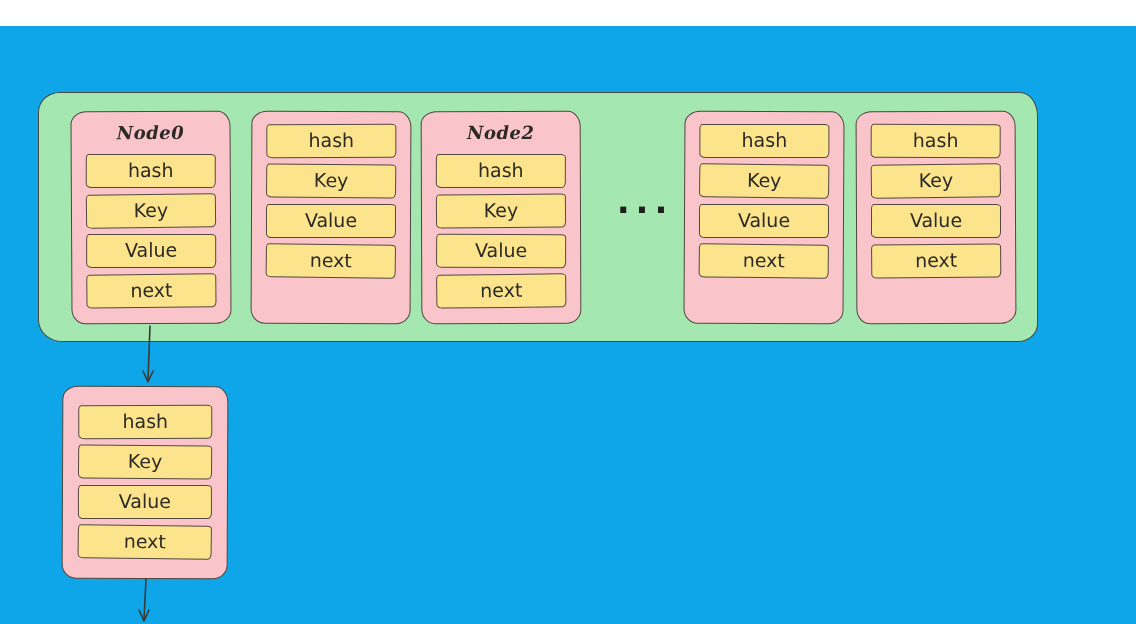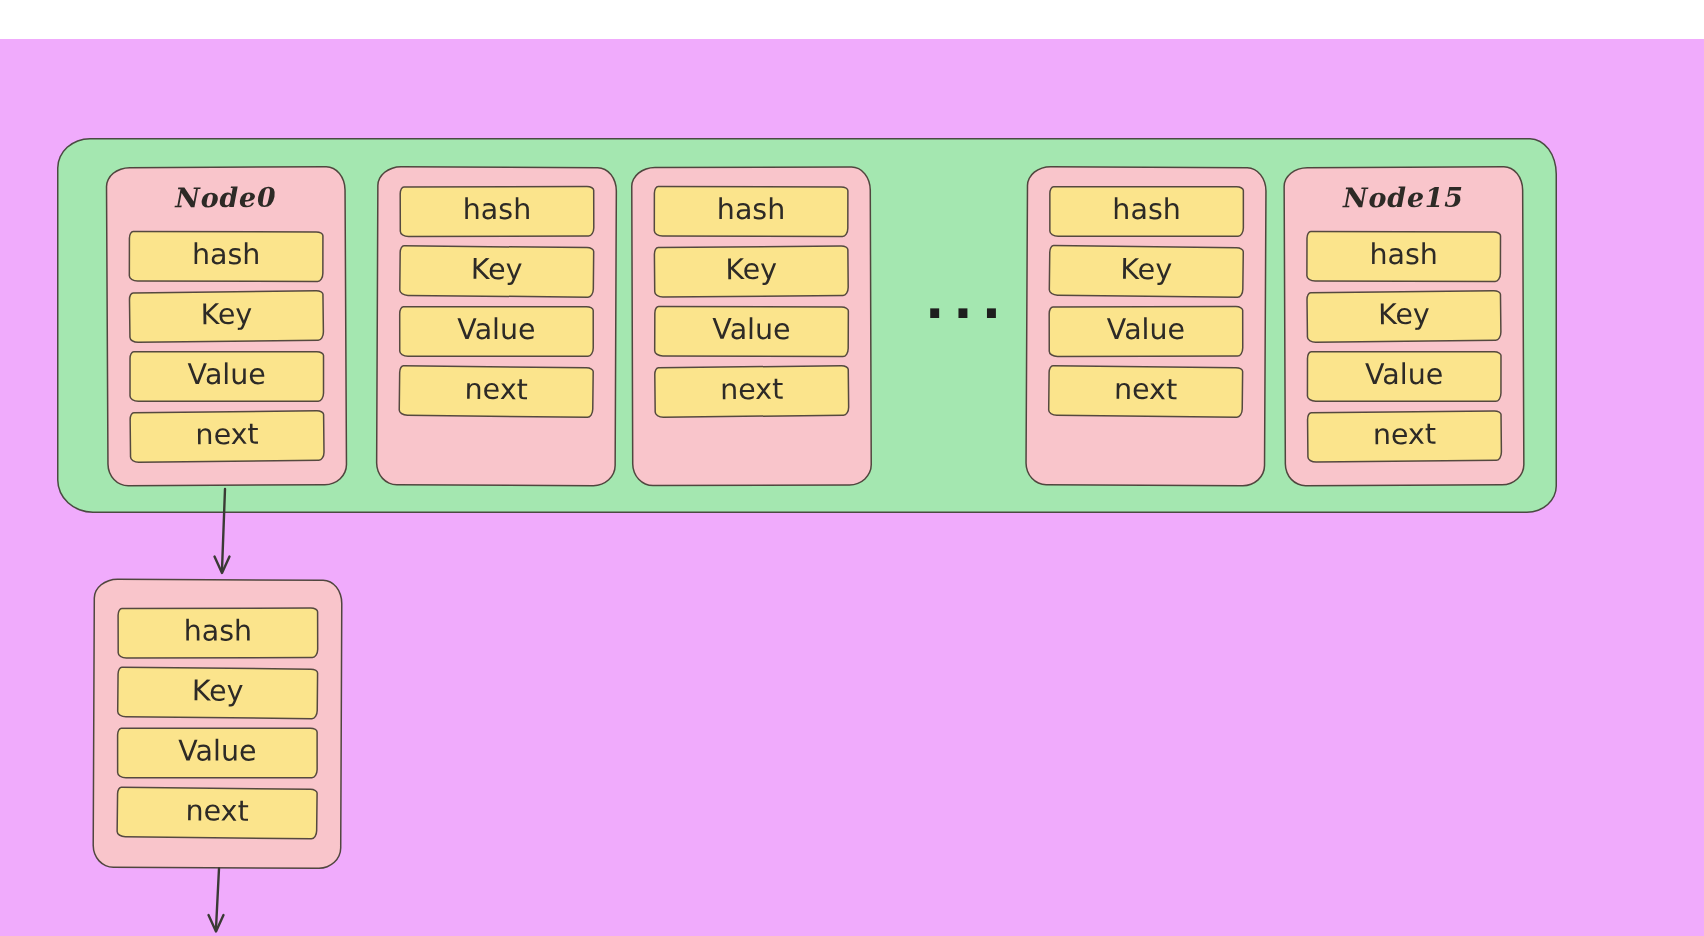--- a/index.html
+++ b/index.html
@@ -8,21 +8,21 @@
     width: 1136px;
     height: 624px;
     overflow: hidden;
     font-family: "DejaVu Sans", sans-serif;
   }
 
   .page {
     position: relative;
     width: 1136px;
     height: 624px;
-    background: #f0abfc;
+    background: #0ea5e9;
   }
 
   .top-strip {
     position: absolute;
     left: 0; top: 0;
     width: 1136px;
     height: 26px;
     background: #ffffff;
   }
 
@@ -146,37 +146,37 @@
     </div>
 
     <div class="node-card n1">
       <div class="field-row r1">hash</div>
       <div class="field-row r2">Key</div>
       <div class="field-row r3">Value</div>
       <div class="field-row r0">next</div>
     </div>
 
     <div class="node-card n2">
+      <div class="node-title">Node2</div>
       <div class="field-row r2">hash</div>
       <div class="field-row r3">Key</div>
       <div class="field-row r0">Value</div>
       <div class="field-row r1">next</div>
     </div>
 
     <div class="ellipsis">...</div>
 
     <div class="node-card n14">
       <div class="field-row r3">hash</div>
       <div class="field-row r0">Key</div>
       <div class="field-row r1">Value</div>
       <div class="field-row r2">next</div>
     </div>
 
     <div class="node-card n15">
-      <div class="node-title">Node15</div>
       <div class="field-row r0">hash</div>
       <div class="field-row r1">Key</div>
       <div class="field-row r2">Value</div>
       <div class="field-row r3">next</div>
     </div>
 
   </div>
 
   <svg class="arrow arrow-1" width="24" height="60" viewBox="0 0 24 60">
     <line x1="14" y1="0" x2="12" y2="54"></line>

